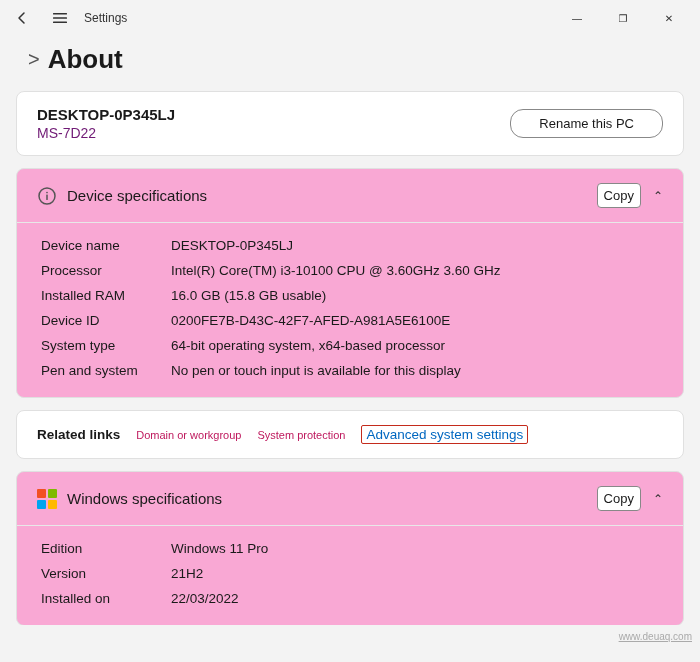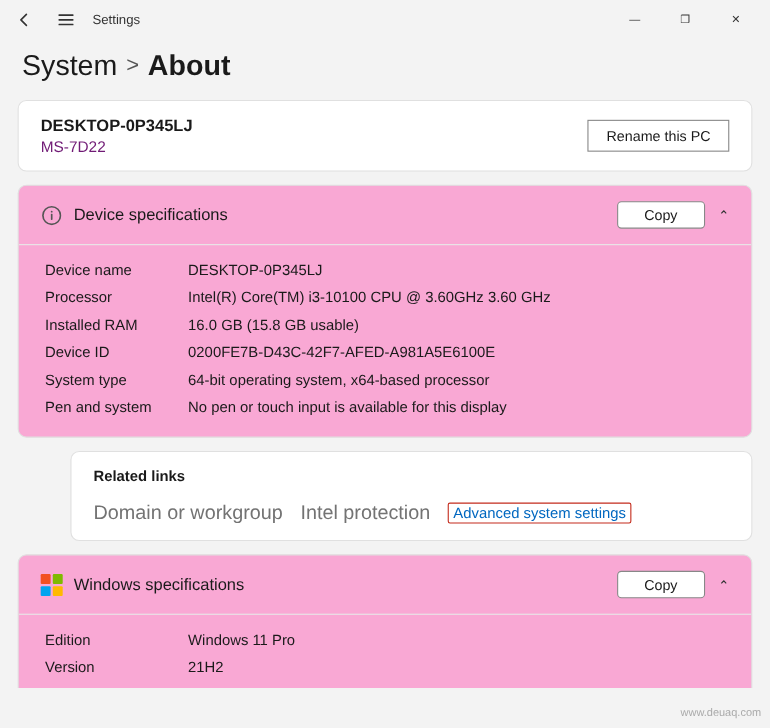--- a/index.html
+++ b/index.html
@@ -109,22 +109,22 @@
       color: #1a1a1a;
     }
     .pc-model {
       font-size: 14px;
       color: #701a75;
       margin-top: 2px;
     }
     .rename-btn {
       border: 1px solid #888;
       background: white;
-      border-radius: 0;
-      padding: 6px 16px;
+      border-radius: 13px;
+      padding: 6px 28px;
       font-size: 13px;
       cursor: pointer;
       color: #1a1a1a;
     }
 
     
     .section-card {
       background: #f9a8d4;
       border-radius: 8px;
       margin-bottom: 12px;
@@ -159,21 +159,21 @@
     }
     .section-header-right {
       display: flex;
       align-items: center;
       gap: 12px;
     }
     .copy-btn {
       border: 1px solid #888;
       background: white;
       border-radius: 4px;
-      padding: 4px 24px;
+      padding: 4px 6px;
       font-size: 13px;
       cursor: pointer;
       color: #1a1a1a;
     }
     .chevron {
       font-size: 12px;
       color: #333;
       cursor: pointer;
     }
 
@@ -201,31 +201,30 @@
     .related-links {
       background: white;
       border-radius: 8px;
       padding: 14px 20px;
       margin-bottom: 12px;
       border: 1px solid #e0e0e0;
       display: flex;
       align-items: center;
       gap: 16px;
       flex-wrap: wrap;
-      margin-left: 48px;
     }
     .related-label {
       font-size: 13.5px;
       font-weight: 600;
       color: #1a1a1a;
       flex-shrink: 0;
     }
     .related-link {
-      font-size: 18px;
-      color: #737373;
+      font-size: 11px;
+      color: #be185d;
       cursor: pointer;
       text-decoration: none;
     }
     .related-link-highlighted {
       font-size: 13.5px;
       color: #0067c0;
       cursor: pointer;
       text-decoration: none;
       border: 1.5px solid #c42b1c;
       padding: 1px 4px;
@@ -245,24 +244,25 @@
       border-radius: 1px;
     }
     .win-square:nth-child(1) { background: #f25022; }
     .win-square:nth-child(2) { background: #7fba00; }
     .win-square:nth-child(3) { background: #00a4ef; }
     .win-square:nth-child(4) { background: #ffb900; }
 
     
     .watermark {
       position: fixed;
-      bottom: 8px;
+      bottom: 20px;
       right: 8px;
       font-size: 10px;
       color: #aaa;
+      text-decoration: underline;
     }
   </style>
 </head>
 <body>
 
 <div class="titlebar">
   <div class="titlebar-left">
     <button class="nav-btn">
       <svg width="14" height="14" viewBox="0 0 14 14" fill="none">
         <path d="M9 2L4 7L9 12" stroke="#333" stroke-width="1.5" stroke-linecap="round" stroke-linejoin="round"></path>
@@ -278,21 +278,20 @@
     <span class="titlebar-title">Settings</span>
   </div>
   <div class="titlebar-controls">
     <button class="title-btn">—</button>
     <button class="title-btn">❐</button>
     <button class="title-btn close">✕</button>
   </div>
 </div>
 
 <div class="breadcrumb">
-  <span class="breadcrumb-system">System</span>
   <span class="breadcrumb-sep">&gt;</span>
   <span class="breadcrumb-about">About</span>
 </div>
 
 <div class="main-content">
 
   <div class="pc-card">
     <div>
       <div class="pc-name">DESKTOP-0P345LJ</div>
       <div class="pc-model">MS-7D22</div>
@@ -342,21 +341,21 @@
           <span class="spec-label">Pen and system</span>
           <span class="spec-value">No pen or touch input is available for this display</span>
         </div>
       </div>
   </div>
 
   <div class="related-links">
     <span class="related-label">Related links</span>
     <div id="related-links-container" style="display:flex;gap:16px;align-items:center;flex-wrap:wrap;">
         <a href="#" class="related-link">Domain or workgroup</a>
-        <a href="#" class="related-link">Intel protection</a>
+        <a href="#" class="related-link">System protection</a>
         <a href="#" class="related-link-highlighted">Advanced system settings</a>
       </div>
   </div>
 
   <div class="section-card">
     <div class="section-header">
       <div class="section-header-left">
         <div class="win-icon">
           <div class="win-square"></div>
           <div class="win-square"></div>

